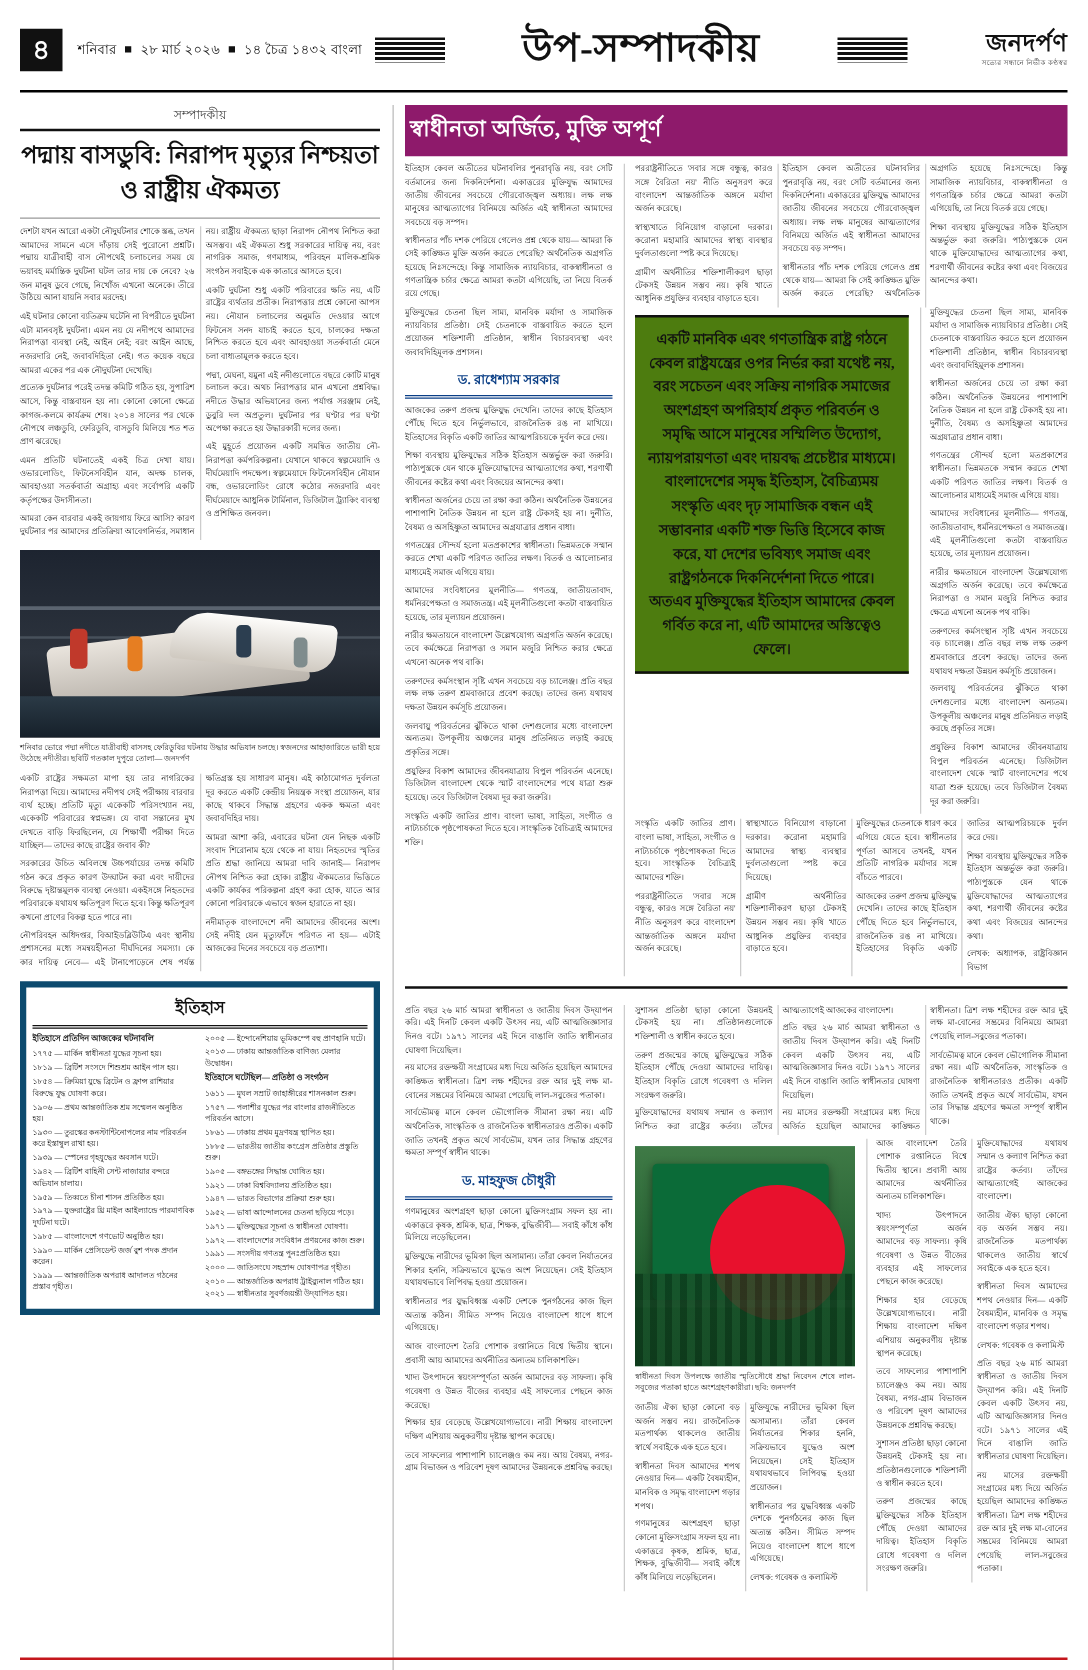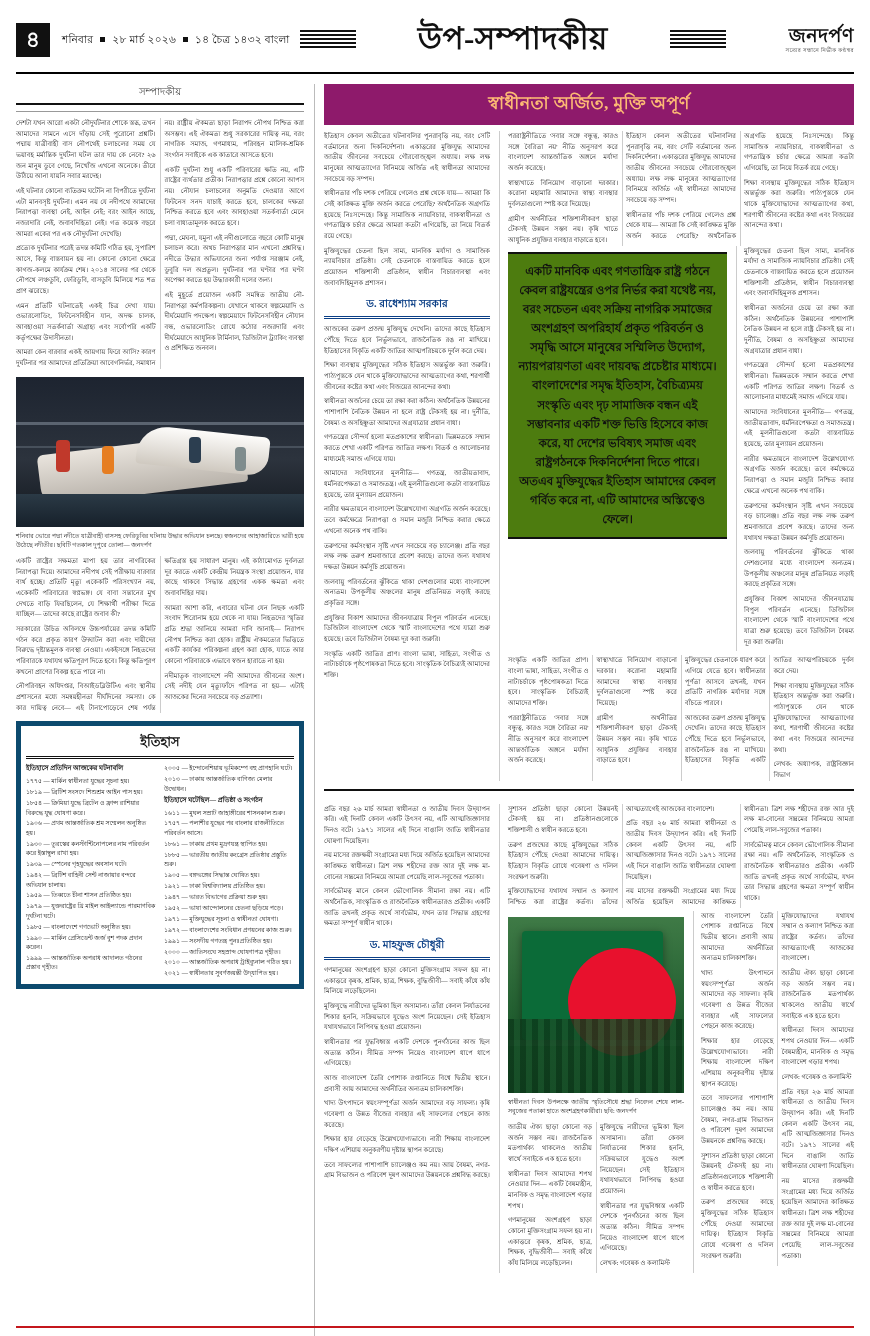--- a/index.html
+++ b/index.html
@@ -67,21 +67,21 @@
   
   .itihas-box { border:5px solid #0c4a6e; margin-top:8px; padding:4px 5px 6px; position:relative; }
   .itihas-head { text-align:center; font-size:13px; font-weight:bold; padding:2px 0 3px; }
   .itihas-rule { border-top:1px solid #111; border-bottom:1px solid #111; height:3px; margin-bottom:4px; }
   .itihas-cols { column-count:2; column-gap:8px; }
   .itihas-sub { font-size:6.6px; font-weight:bold; line-height:1.5; margin:0 0 3px; }
   .itihas-item { font-size:6.2px; line-height:1.52; margin:0 0 1.5px; }
 
   
   .banner {
-    background:#8e1a6b; color:#fdba74; text-align:center; font-weight:bold;
+    background:#8e1a6b; color:#ffffff; font-weight:bold;
     font-size:17.5px; padding:6px 4px; letter-spacing:.4px;
   }
   .banner.small { font-size:16px; }
   .byline { text-align:center; font-size:10.5px; font-weight:bold; color:#0b3f86; padding:4px 0 3px; }
   .byline-rule { border-top:1px solid #0b3f86; border-bottom:1px solid #0b3f86; height:3px; margin:0 0 5px; }
 
   .pullquote {
     background:#4d7c0f; border-top:2px solid #111; border-bottom:2px solid #111;
     padding:8px 10px; margin:6px 0; font-size:11.6px; line-height:1.65;
     text-align:center; font-weight:bold; color:#111;
@@ -124,20 +124,21 @@
       <div class="bn">জনদর্পণ</div>
       <div class="tag">সত্যের সন্ধানে নির্ভীক কণ্ঠস্বর</div>
     </div>
   </div>
 
   <div class="body-wrap">
 
     <div class="col-left">
       <div class="kicker">সম্পাদকীয়</div>
       <div class="edit-rule"></div>
+      <div class="headline-left">পদ্মায় বাসডুবি: নিরাপদ মৃত্যুর নিশ্চয়তা ও রাষ্ট্রীয় ঐকমত্য</div>
       <div class="rule-thin"></div>
 
       <div class="justify-cols2">
         <p class="txt">দেশটা যখন আরো একটা নৌদুর্ঘটনার শোকে স্তব্ধ, তখন আমাদের সামনে এসে দাঁড়ায় সেই পুরোনো প্রশ্নটি। পদ্মায় যাত্রীবাহী বাস নৌপথেই চলাচলের সময় যে ভয়াবহ মর্মান্তিক দুর্ঘটনা ঘটল তার দায় কে নেবে? ২৬ জন মানুষ ডুবে গেছে, নিখোঁজ এখনো অনেকে। তীরে উঠিয়ে আনা যায়নি সবার মরদেহ।</p>
         <p class="txt">এই ঘটনার কোনো ব্যতিক্রম ঘটেনি না বিপরীতে দুর্ঘটনা এটা মানবসৃষ্ট দুর্ঘটনা। এমন নয় যে নদীপথে আমাদের নিরাপত্তা ব্যবস্থা নেই, আইন নেই; বরং আইন আছে, নজরদারি নেই, জবাবদিহিতা নেই। গত কয়েক বছরে আমরা একের পর এক নৌদুর্ঘটনা দেখেছি।</p>
         <p class="txt">প্রত্যেক দুর্ঘটনার পরেই তদন্ত কমিটি গঠিত হয়, সুপারিশ আসে, কিন্তু বাস্তবায়ন হয় না। কোনো কোনো ক্ষেত্রে কাগজ-কলমে কার্যক্রম শেষ। ২০১৪ সালের পর থেকে নৌপথে লঞ্চডুবি, ফেরিডুবি, বাসডুবি মিলিয়ে শত শত প্রাণ ঝরেছে।</p>
         <p class="txt">এমন প্রতিটি ঘটনাতেই একই চিত্র দেখা যায়। ওভারলোডিং, ফিটনেসবিহীন যান, অদক্ষ চালক, আবহাওয়া সতর্কবার্তা অগ্রাহ্য এবং সর্বোপরি একটি কর্তৃপক্ষের উদাসীনতা।</p>
         <p class="txt">আমরা কেন বারবার একই জায়গায় ফিরে আসি? কারণ দুর্ঘটনার পর আমাদের প্রতিক্রিয়া আবেগনির্ভর, সমাধান নয়। রাষ্ট্রীয় ঐকমত্য ছাড়া নিরাপদ নৌপথ নিশ্চিত করা অসম্ভব। এই ঐকমত্য শুধু সরকারের দায়িত্ব নয়, বরং নাগরিক সমাজ, গণমাধ্যম, পরিবহন মালিক-শ্রমিক সংগঠন সবাইকে এক কাতারে আসতে হবে।</p>
         <p class="txt">একটি দুর্ঘটনা শুধু একটি পরিবারের ক্ষতি নয়, এটি রাষ্ট্রের ব্যর্থতার প্রতীক। নিরাপত্তার প্রশ্নে কোনো আপস নয়। নৌযান চলাচলের অনুমতি দেওয়ার আগে ফিটনেস সনদ যাচাই করতে হবে, চালকের দক্ষতা নিশ্চিত করতে হবে এবং আবহাওয়া সতর্কবার্তা মেনে চলা বাধ্যতামূলক করতে হবে।</p>
         <p class="txt">পদ্মা, মেঘনা, যমুনা এই নদীগুলোতে বছরে কোটি মানুষ চলাচল করে। অথচ নিরাপত্তার মান এখনো প্রশ্নবিদ্ধ। নদীতে উদ্ধার অভিযানের জন্য পর্যাপ্ত সরঞ্জাম নেই, ডুবুরি দল অপ্রতুল। দুর্ঘটনার পর ঘণ্টার পর ঘণ্টা অপেক্ষা করতে হয় উদ্ধারকারী দলের জন্য।</p>

